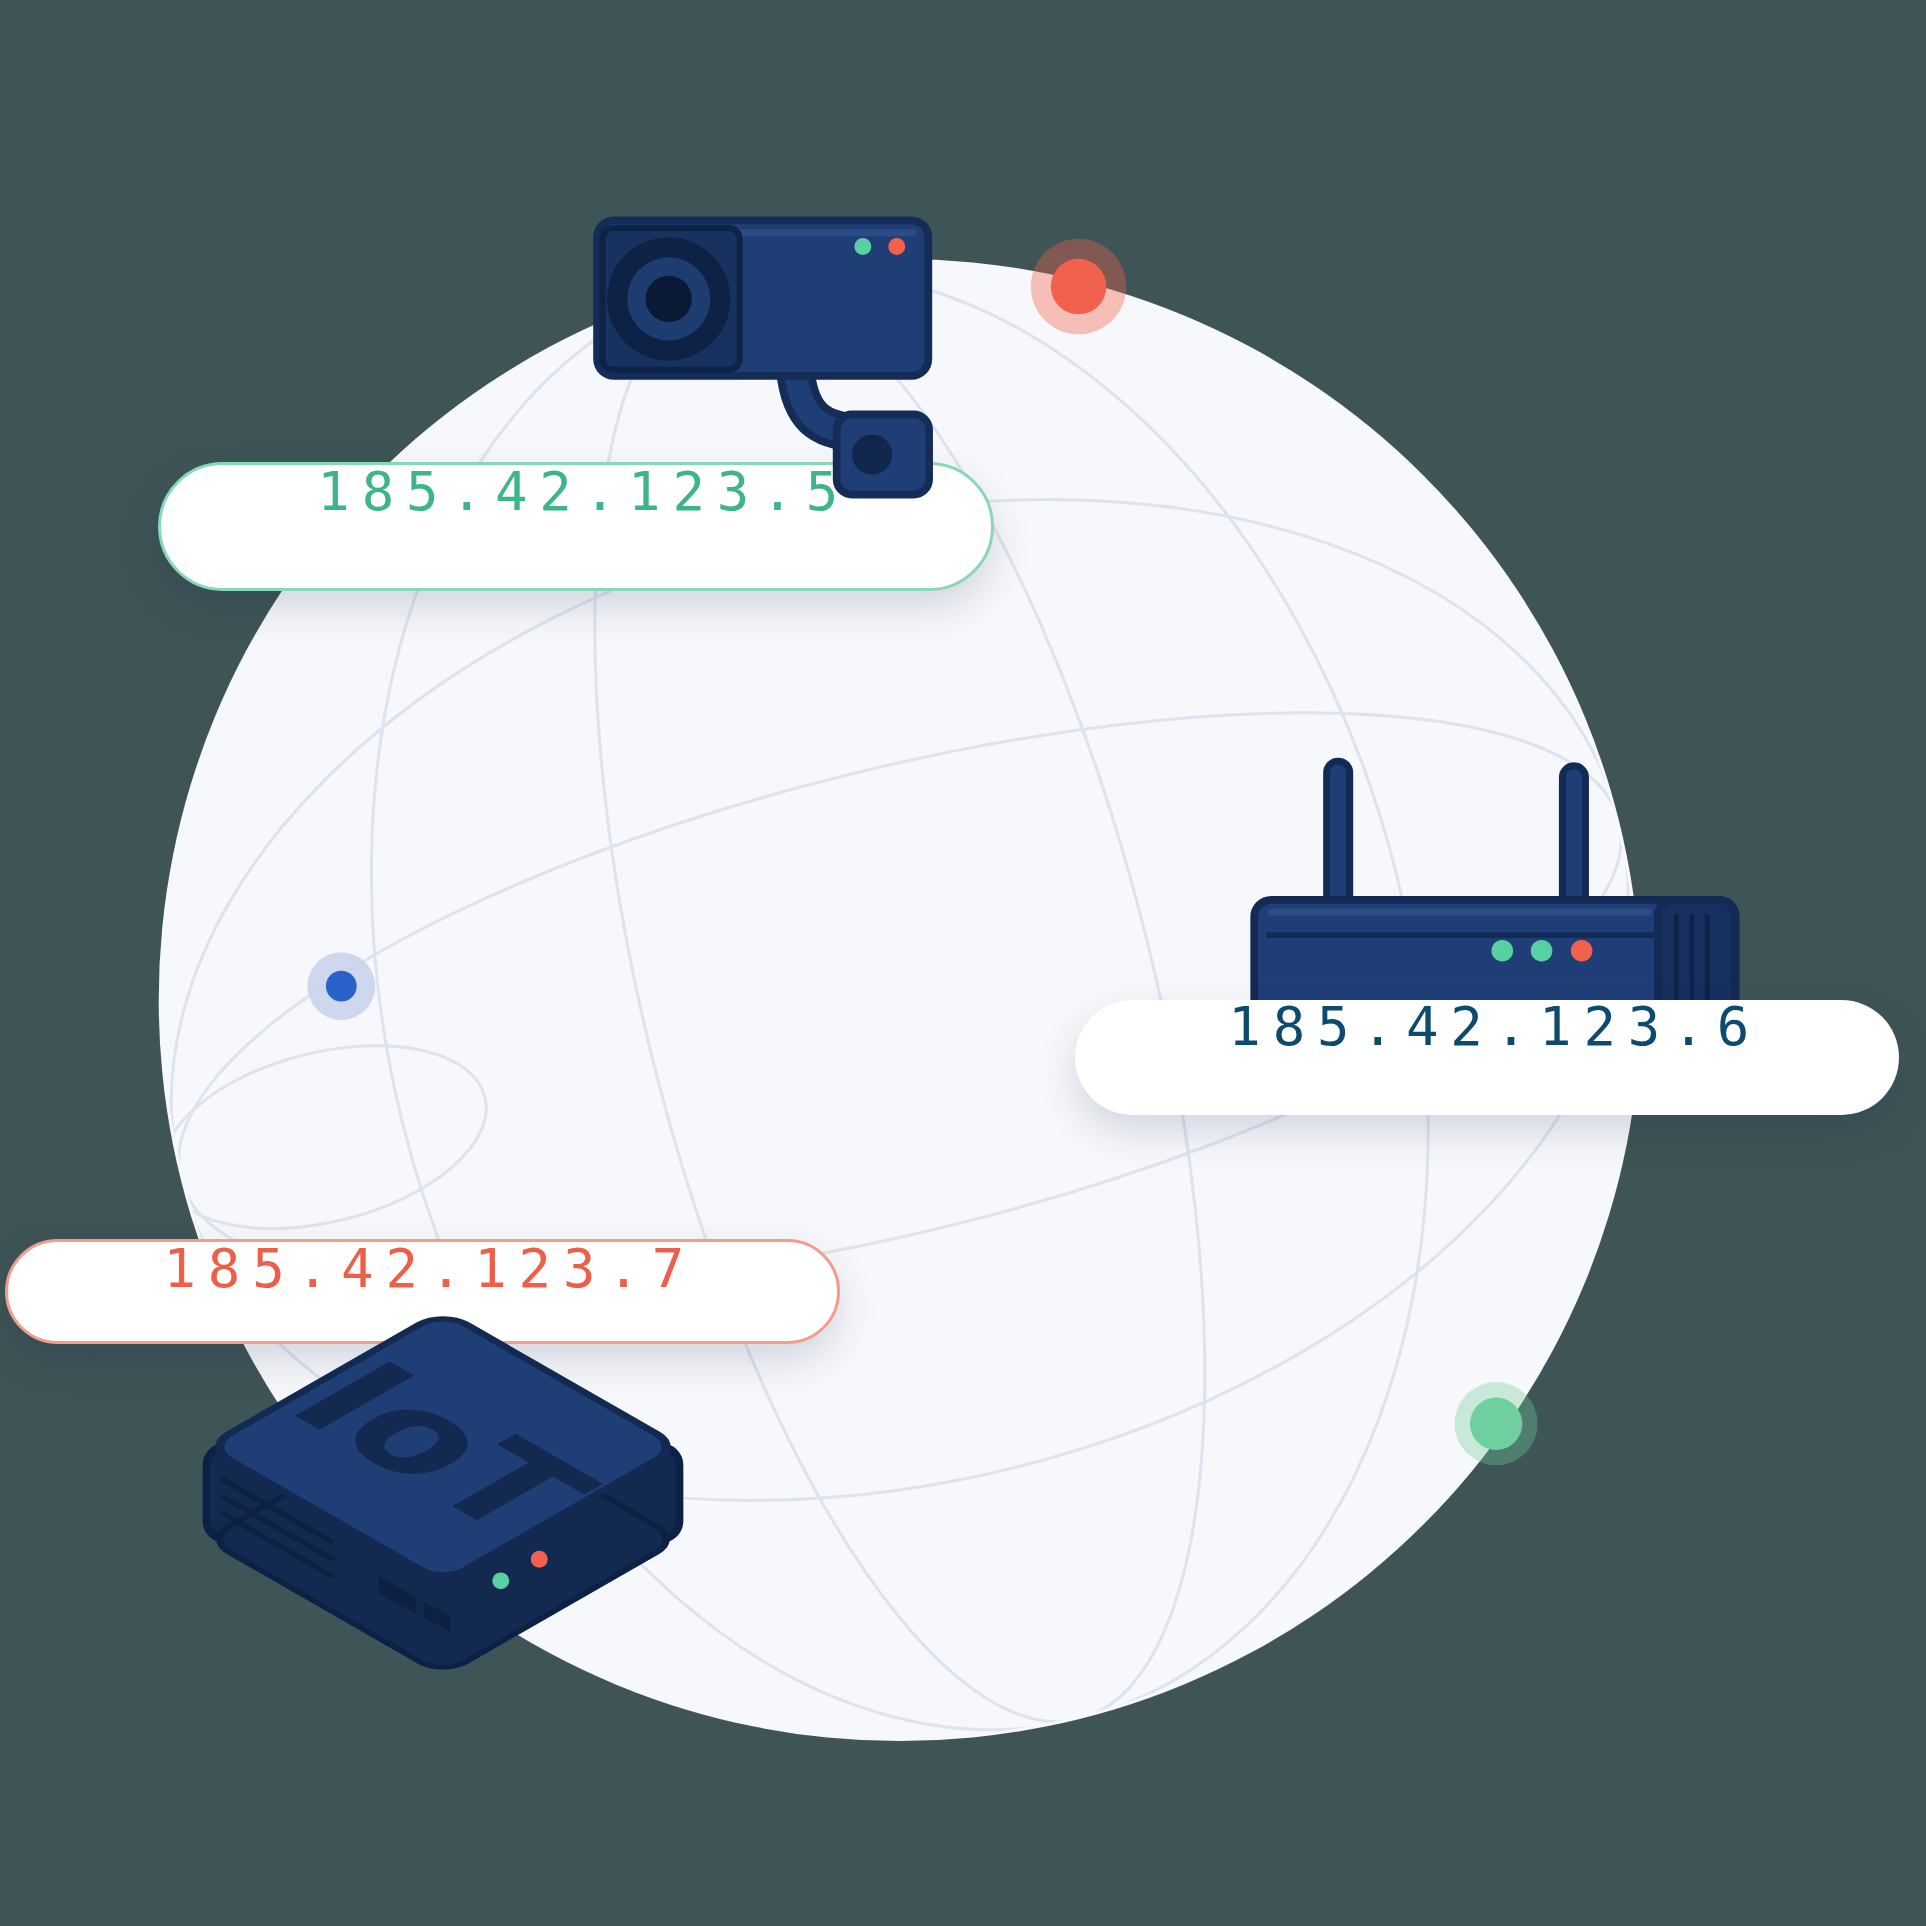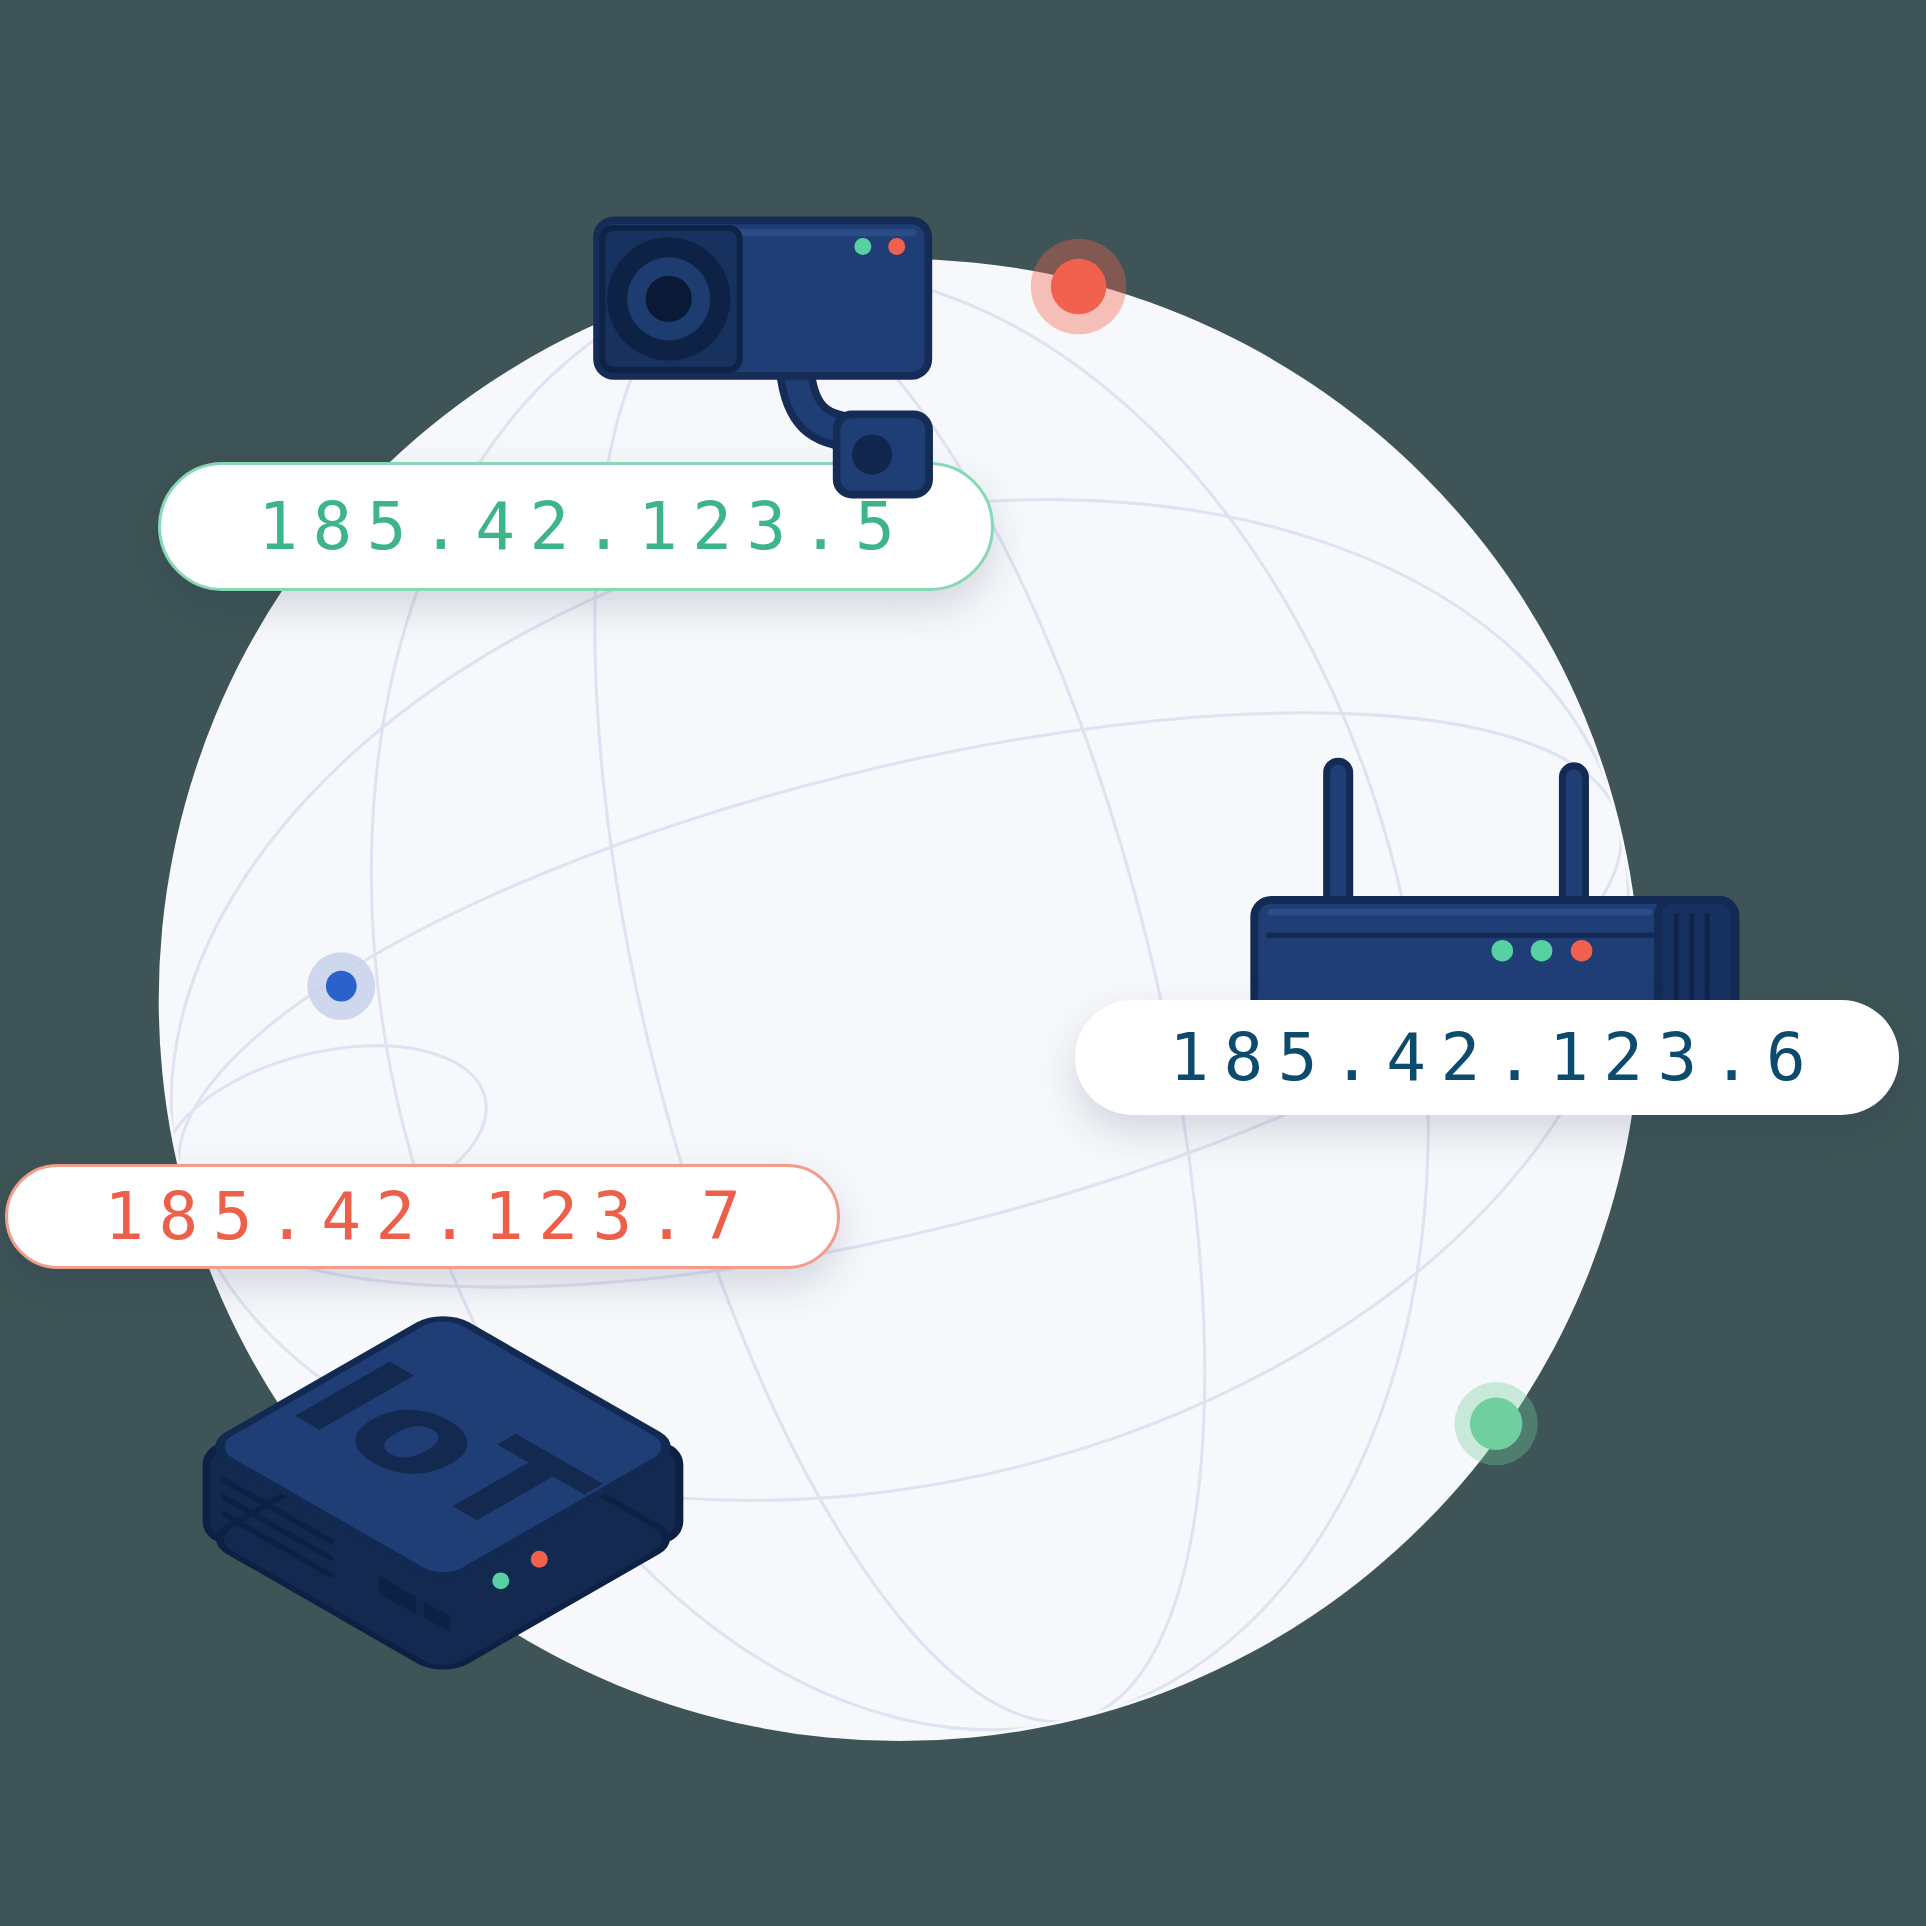--- a/index.html
+++ b/index.html
@@ -9,38 +9,38 @@
     background:#3e5456;
     overflow:hidden;
     font-family:"DejaVu Sans Mono", monospace;
   }
   svg.layer{position:absolute;left:0;top:0;width:1926px;height:1926px;pointer-events:none;}
   .pill{
     position:absolute;
     box-sizing:border-box;
     background:#ffffff;
     border-radius:770px;
-    display:flex;align-items:center;justify-content:center;
-    font-size:66px;
+    display:flex;align-items:flex-start;justify-content:center;
+    font-size:54px;
     letter-spacing:0.22em;
     line-height:1;
     box-shadow:0 17px 39px rgba(22,42,80,0.16);
     z-index:2;
   }
   .pill .ip{transform:translateX(7.7px);} 
   #pill-camera{
     left:158px;top:462px;width:836px;height:129px;
     border:3.9px solid #87d8b5;color:#3eb489;
   }
   #pill-router{
     left:1075px;top:1000px;width:824px;height:115px;
     border:0;color:#0c4a6e;
   }
   #pill-iot{
-    left:4.6px;top:1164px;width:835px;height:105px;
+    left:4.6px;top:1239px;width:835px;height:105px;
     border:3.9px solid #f29d8b;color:#ee5f4a;
   }
   .base-layer{z-index:1;}
   .front-layer{z-index:3;}
 </style>
 </head>
 <body>
 
 <div class="stage">
 

